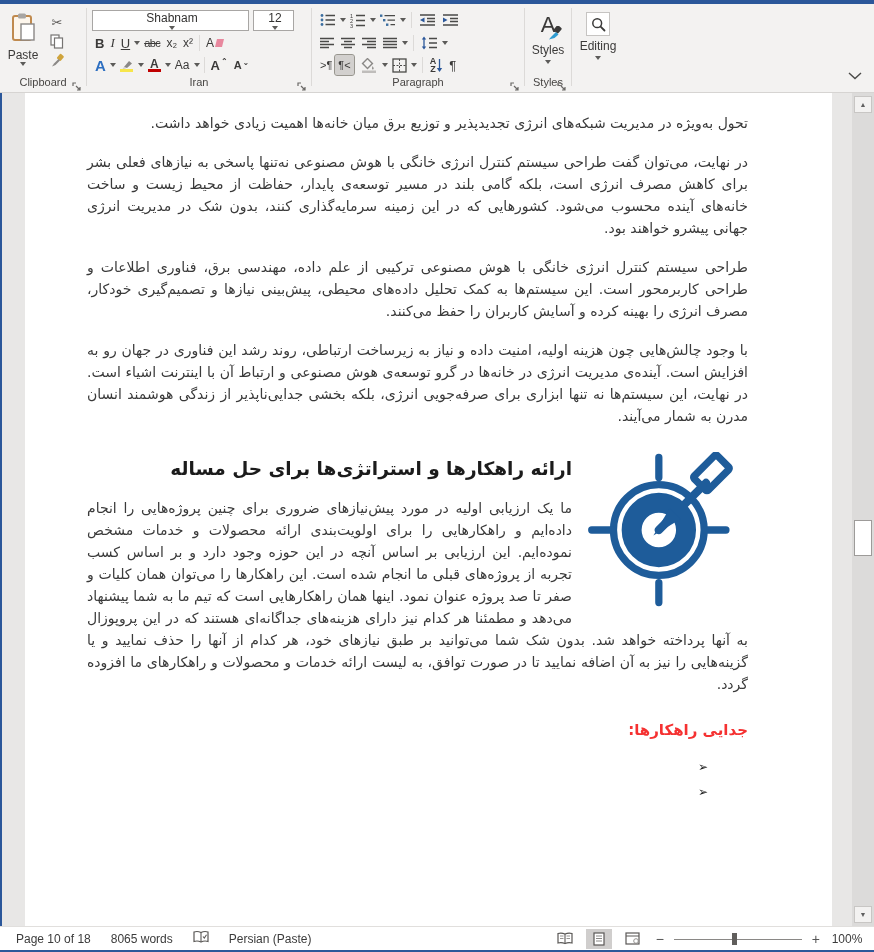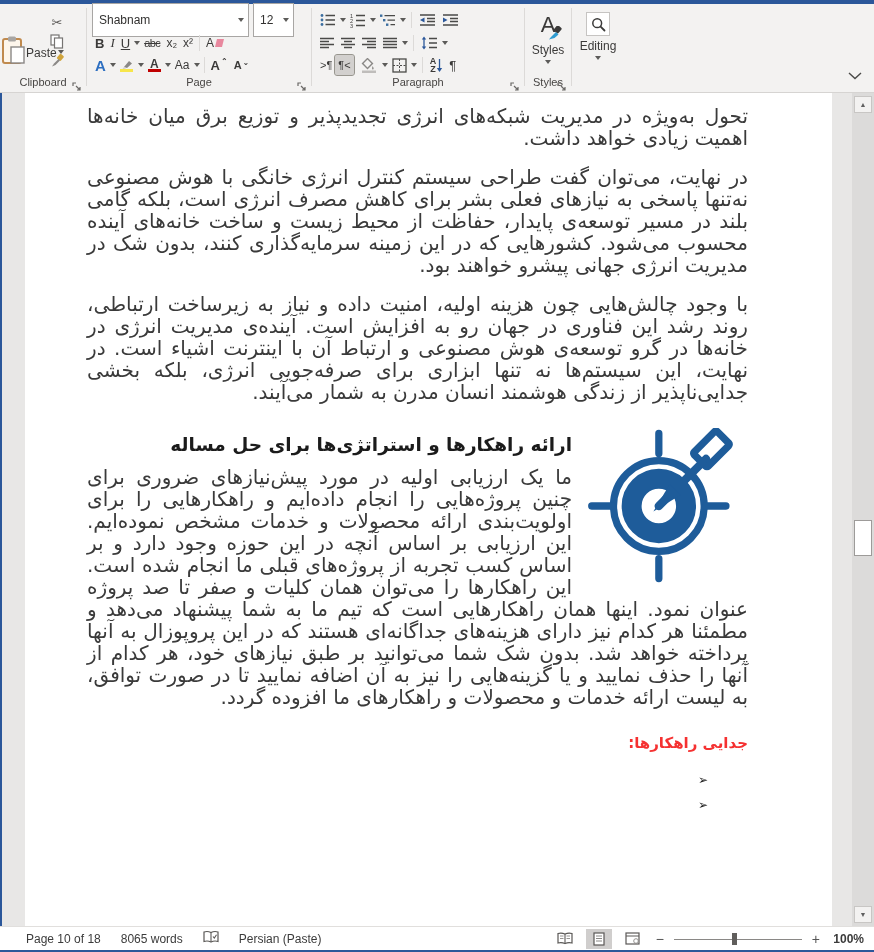--- a/index.html
+++ b/index.html
@@ -21,31 +21,31 @@
   .launcher { position:absolute; right:3px; bottom:3px; width:11px; height:11px; cursor:pointer; }
   .chev { display:inline-block; width:0; height:0; border-left:3.5px solid transparent;
     border-right:3.5px solid transparent; border-top:4px solid #5c5b59; margin:0 1px; }
   .rbtn { display:inline-flex; align-items:center; justify-content:center; height:20px;
     padding:0 3px; border-radius:2px; color:#3b3a39; cursor:pointer; }
   .rbtn.selected { background:#d2d0ce; outline:1px solid #98968f; }
   .rrow { display:flex; align-items:center; height:22px; padding-left:5px; }
 
   
   .g-clipboard { width:86px; display:flex; }
-  .paste-btn { width:46px; display:flex; align-items:center;
+  .paste-btn { width:46px; display:flex; flex-direction:column; align-items:center;
     padding-top:4px; cursor:pointer; }
   .paste-label { font-size:12px; color:#3b3a39; margin-top:2px; }
   .clip-col { display:flex; flex-direction:column; gap:2px; padding-top:6px; }
   .smallicon { width:22px; height:17px; display:flex; align-items:center; justify-content:center; cursor:pointer; }
 
   
   .g-font { width:224px; }
   .combo { display:inline-flex; align-items:center; justify-content:space-between;
-    background:#fff; border:1px solid #a8a6a4; height:34px; font-size:12px;
-    color:#323130; padding:0 3px 0 6px; cursor:pointer; }
+    background:#fff; border:1px solid #a8a6a4; height:21px; font-size:12px;
+    color:#323130; padding:0 3px 0 6px; cursor:pointer;flex-direction:column; }
   .combo-font { width:157px; margin-right:4px; }
   .combo-size { width:41px; }
   .b-bold { font-weight:bold; font-size:13px; }
   .b-italic { font-style:italic; font-family:"Liberation Serif","DejaVu Serif",serif; font-size:13px; }
   .b-underline { text-decoration:underline; font-size:13px; }
   .b-strike { text-decoration:line-through; font-size:11px; letter-spacing:-0.5px; }
   .b-subsup { font-size:12px; }
   .colorbar { display:block; width:13px; height:3px; margin-top:-1px; }
   .stacked { display:inline-flex; flex-direction:column; align-items:center; line-height:11px; }
 
@@ -61,21 +61,21 @@
   .editing-tile { width:24px; height:24px; background:#fff; border:1px solid #c6c4c2;
     display:flex; align-items:center; justify-content:center; }
   .ribbon-collapse { position:absolute; right:12px; bottom:8px; cursor:pointer; }
 
   
   .docarea { position:absolute; top:93px; left:0; width:874px; height:833px;
     background:#e8e7e6; border-left:2px solid #2b579a; }
   .page { position:absolute; left:23px; top:0; width:807px; height:833px; background:#fff;
     cursor:text; direction:rtl; padding:4px 84px 0 62px;
     font-family:"DejaVu Sans","Liberation Sans",sans-serif; color:#3a3a3a; }
-  .page p { font-size:20px; line-height:22px; text-align:justify; margin:8px 0 17px; }
+  .page p { font-size:14px; line-height:22px; text-align:justify; margin:15px 0 17px; }
   .h-blue { font-size:15px; font-weight:700; color:#2a80c5; margin:23px 0 21px; text-align:right; }
   .h-red  { font-size:15px; font-weight:700; color:#f53131; margin:26px 0 0; text-align:right; }
   .solutions { margin-top:29px; }
   .h-main { font-size:18.5px; line-height:26px; font-weight:800; color:#1b1b1b;
     text-align:right; margin:5px 0 4px; }
   .target-float { float:right; width:162px; height:156px; margin:-4px 0 2px 14px; }
   .bullets { margin-top:16px; padding-right:40px; }
   .bullet-row { display:flex; gap:10px; font-size:15px; line-height:25px; align-items:baseline; }
   .bullet-marker { font-size:12px; color:#1b1b1b; flex:0 0 auto; }
 
@@ -85,30 +85,30 @@
     border:1px solid #c8c6c4; display:flex; align-items:center; justify-content:center;
     font-size:7px; color:#606060; cursor:pointer; }
   .scroll-up { top:3px; }
   .scroll-down { bottom:3px; }
   .scroll-thumb { position:absolute; left:2px; top:427px; width:18px; height:36px;
     background:#fff; border:1px solid #9d9b99; cursor:grab; }
 
   
   .statusbar { position:absolute; top:926px; left:0; width:874px; height:24px; background:#fff;
     border-top:1px solid #e1dfdd; display:flex; align-items:center; font-size:12px; color:#3b3b3b; }
-  .status-left { display:flex; align-items:center; gap:20px; padding-left:26px; }
+  .status-left { display:flex; align-items:center; gap:20px; padding-left:16px; }
   .status-item { cursor:pointer; white-space:nowrap; }
   .status-right { margin-left:auto; display:flex; align-items:center; gap:8px; padding-right:10px; }
   .viewbtn { width:26px; height:20px; display:flex; align-items:center; justify-content:center; cursor:pointer; }
   .viewbtn.active { background:#d0cecd; }
   .zoom-sign { font-size:14px; color:#555; cursor:pointer; padding:0 2px; }
   .zoom-track { position:relative; width:128px; height:14px; cursor:pointer; }
   .zoom-track .line { position:absolute; top:7px; left:0; right:0; height:1px; background:#8a8886; }
   .zoom-thumb { position:absolute; top:1px; left:58px; width:5px; height:12px; background:#605e5c; cursor:grab; }
-  .zoom-pct { min-width:34px; text-align:right; cursor:pointer;font-weight:bold; }
+  .zoom-pct { min-width:34px; text-align:center; cursor:pointer; }
 </style>
 </head>
 <body>
 
 <div class="app">
   <div class="titlebar-strip"></div>
 
   <div class="ribbon">
 
     <div class="rgroup g-clipboard">
@@ -201,21 +201,21 @@
         <span class="vsep" style="height:16px;margin:0 3px;"></span>
         <span class="rbtn" style="font-size:13px;font-weight:bold;">
           <span>A</span>
             <span style="font-size:8px;margin:-8px 0 0 1px;">⌃</span>
         </span>
         <span class="rbtn" style="font-size:11px;font-weight:bold;">
           <span>A</span>
             <span style="font-size:8px;margin:-6px 0 0 1px;">⌄</span>
         </span>
       </div>
-      <div class="rfooter">Page</div>
+      <div class="rfooter">Iran</div>
       <span class="launcher">
         <svg width="10" height="10" viewBox="0 0 10 10" stroke="#6a6866" stroke-width="1.2" fill="none">
           <path d="M1 4 V1 H4 M4 4 L8 8 M8 5 V8 H5"></path>
         </svg>
       </span>
     </div>
     <div class="vsep"></div>
 
     <div class="rgroup g-paragraph">
       <div class="rrow" style="height:24px;">
@@ -370,20 +370,21 @@
       <svg width="14" height="8" viewBox="0 0 14 8" fill="none" stroke="#4a4a48" stroke-width="1.4">
         <path d="M1 1 L7 6.5 L13 1"></path>
       </svg>
     </span>
   </div>
 
   <div class="docarea">
     <div class="page" dir="rtl" lang="fa">
       <p>تحول به‌ویژه در مدیریت شبکه‌های انرژی تجدیدپذیر و توزیع برق میان خانه‌ها اهمیت زیادی خواهد داشت.</p>
       <p>در نهایت، می‌توان گفت طراحی سیستم کنترل انرژی خانگی با هوش مصنوعی نه‌تنها پاسخی به نیازهای فعلی بشر برای کاهش مصرف انرژی است، بلکه گامی بلند در مسیر توسعه‌ی پایدار، حفاظت از محیط زیست و ساخت خانه‌های آینده محسوب می‌شود. کشورهایی که در این زمینه سرمایه‌گذاری کنند، بدون شک در مدیریت انرژی جهانی پیشرو خواهند بود.</p>
+      <p>طراحی سیستم کنترل انرژی خانگی با هوش مصنوعی ترکیبی از علم داده، مهندسی برق، فناوری اطلاعات و طراحی کاربرمحور است. این سیستم‌ها به کمک تحلیل داده‌های محیطی، پیش‌بینی نیازها و تصمیم‌گیری خودکار، مصرف انرژی را بهینه کرده و آسایش کاربران را حفظ می‌کنند.</p>
       <p>با وجود چالش‌هایی چون هزینه اولیه، امنیت داده و نیاز به زیرساخت ارتباطی، روند رشد این فناوری در جهان رو به افزایش است. آینده‌ی مدیریت انرژی در خانه‌ها در گرو توسعه‌ی هوش مصنوعی و ارتباط آن با اینترنت اشیاء است. در نهایت، این سیستم‌ها نه تنها ابزاری برای صرفه‌جویی انرژی، بلکه بخشی جدایی‌ناپذیر از زندگی هوشمند انسان مدرن به شمار می‌آیند.</p>
 
       <div class="solutions">
         <span class="target-float">
           <svg width="162" height="156" viewBox="0 0 170 172">
             <g stroke="#1e5c9a" stroke-width="8" fill="none" stroke-linecap="round">
               <circle cx="76" cy="86" r="50"></circle>
               <path d="M76 6 V28 M76 144 V166 M2 86 H24 M128 86 H150"></path>
             </g>
             <circle cx="76" cy="86" r="30" fill="none" stroke="#1e5c9a" stroke-width="22"></circle>

